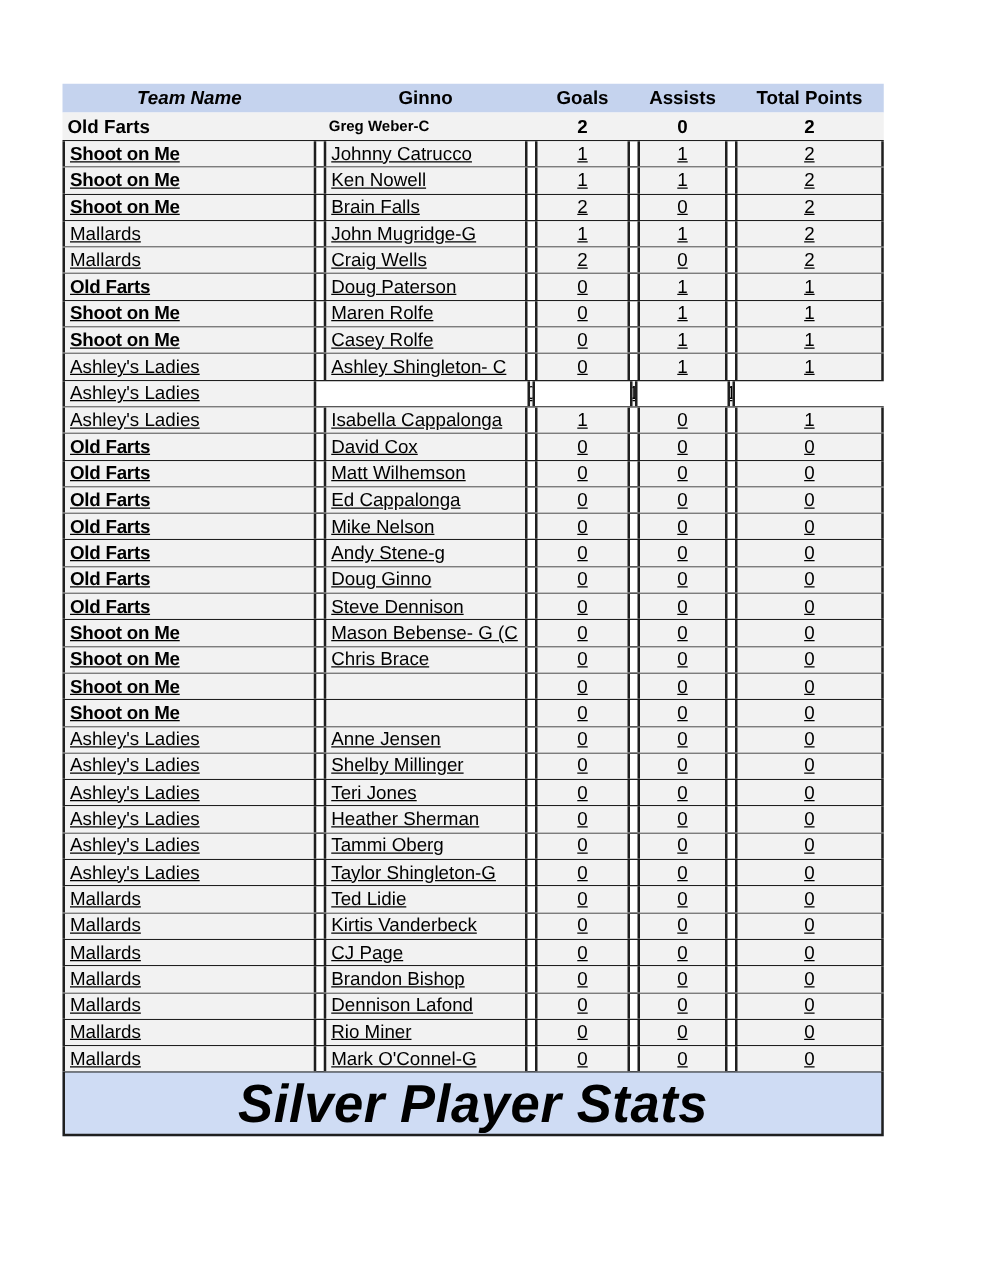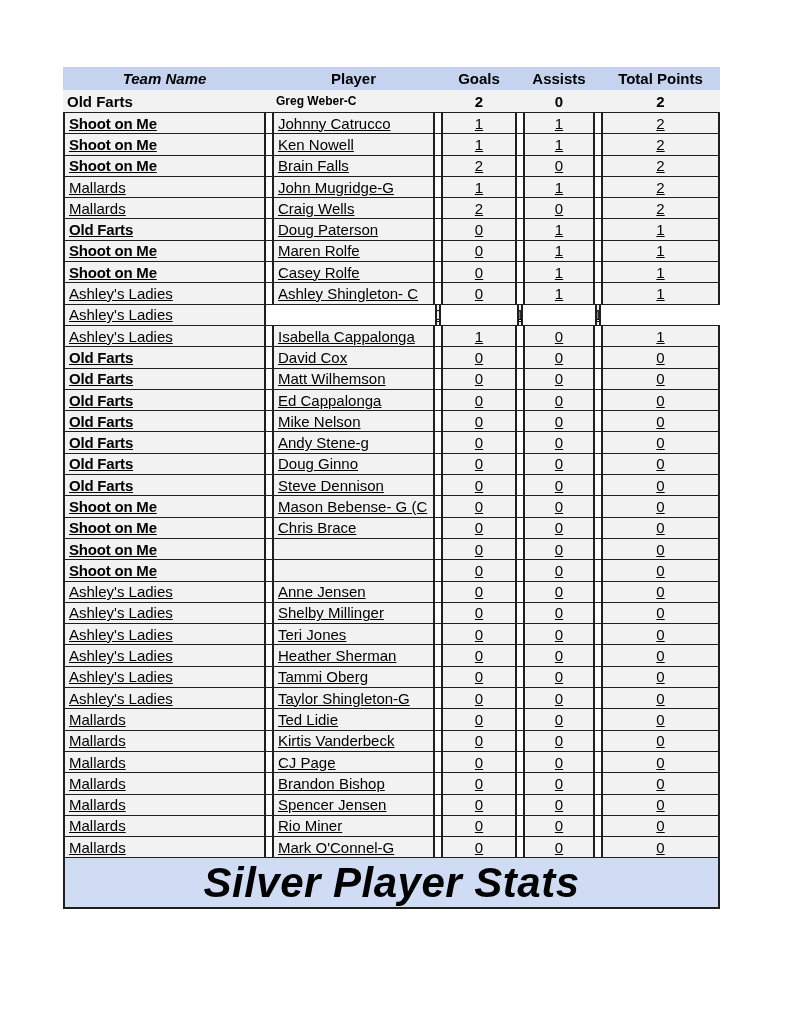--- a/index.html
+++ b/index.html
@@ -11,21 +11,21 @@
   }
   .page {
     position: relative;
     width: 791px;
     height: 1024px;
     background: #ffffff;
     overflow: hidden;
   }
   .sheet {
     position: absolute;
-    left: 63px;
+    left: 50px;
     top: 67px;
     width: 657px;
   }
   .row {
     display: grid;
     grid-template-columns: 203px 6px 163px 6px 76px 6px 72px 6px 119px;
     box-sizing: border-box;
   }
   
   .header-row {
@@ -100,21 +100,21 @@
 </style>
 </head>
 <body>
 
 <div class="page">
   <div class="sheet">
 
     <div class="row header-row">
       <div class="hc italic">Team Name</div>
       <div class="gap"></div>
-      <div class="hc">Player</div>
+      <div class="hc">Ginno</div>
       <div class="gap"></div>
       <div class="hc">Goals</div>
       <div class="gap"></div>
       <div class="hc">Assists</div>
       <div class="gap"></div>
       <div class="hc">Total Points</div>
     </div>
 
     <div class="row featured-row">
       <div class="cell text">Old Farts</div>
@@ -476,21 +476,21 @@
           <div class="gap"></div>
           <div class="cell num">0</div>
           <div class="gap"></div>
           <div class="cell num">0</div>
           <div class="gap"></div>
           <div class="cell num">0</div>
         </div>
         <div class="row grid-row">
           <div class="cell text">Mallards</div>
           <div class="gap"></div>
-          <div class="cell text">Spencer Jensen</div>
+          <div class="cell text">Dennison Lafond</div>
           <div class="gap"></div>
           <div class="cell num">0</div>
           <div class="gap"></div>
           <div class="cell num">0</div>
           <div class="gap"></div>
           <div class="cell num">0</div>
         </div>
         <div class="row grid-row">
           <div class="cell text">Mallards</div>
           <div class="gap"></div>

